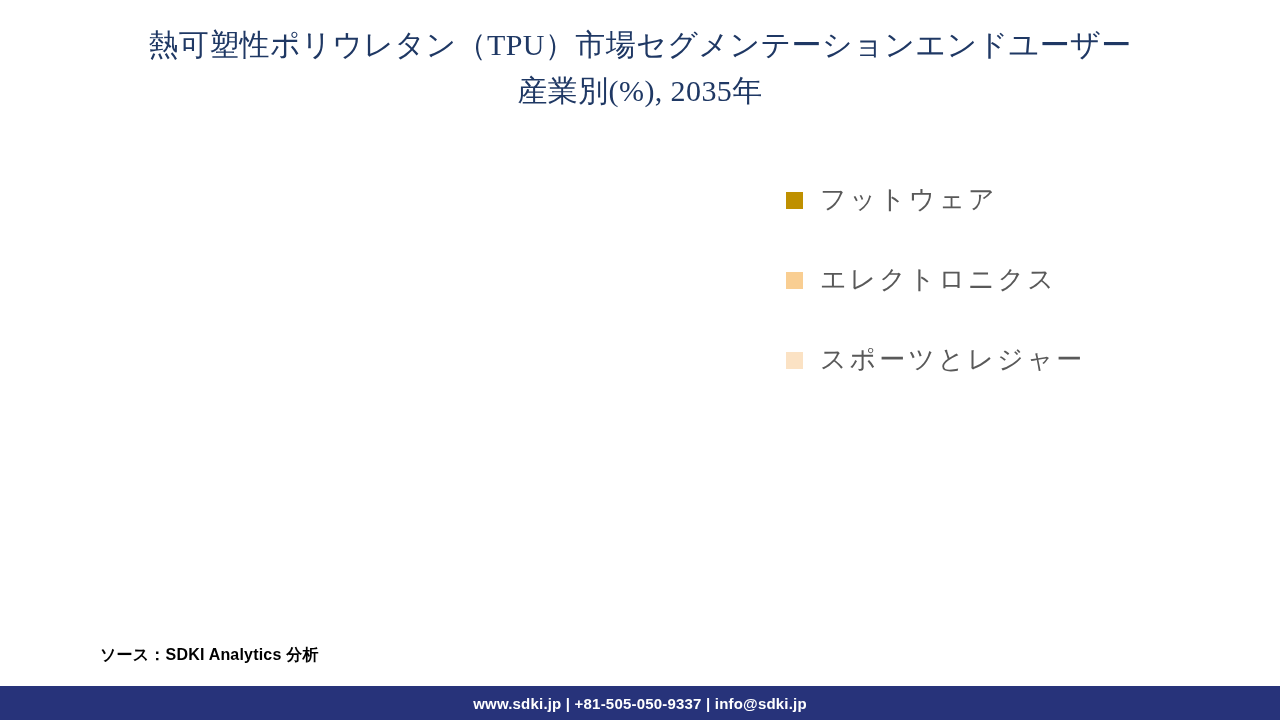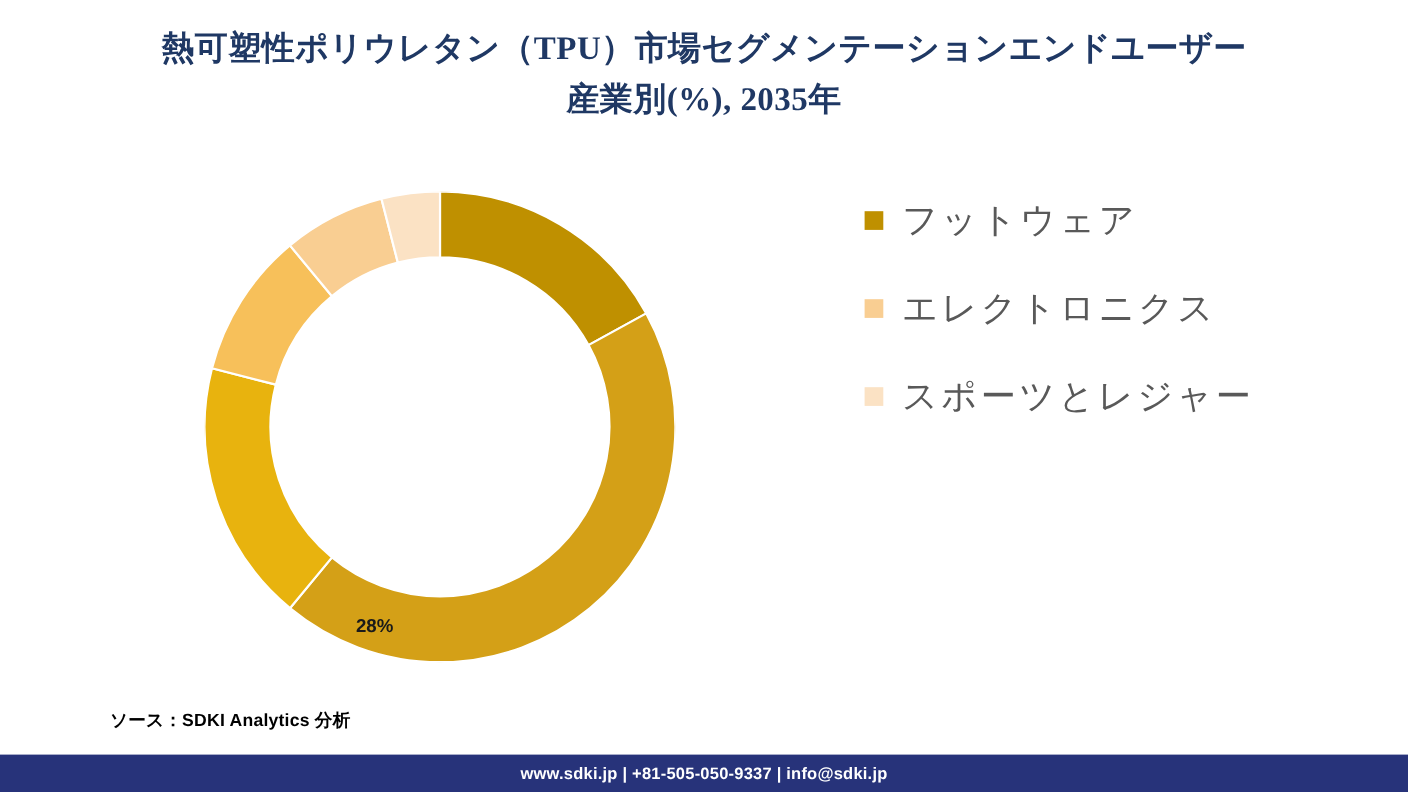--- a/index.html
+++ b/index.html
@@ -25,21 +25,21 @@
   .title-block {
     position: absolute;
     left: 40px;
     top: 22px;
     width: 1200px;
     text-align: center;
   }
   .chart-title {
     font-family: "Liberation Serif", serif;
     font-size: 30px;
-    font-weight: 700;
+    font-weight: 400;
     line-height: 1.52;
     color: #1F3864;
     letter-spacing: 0.4px;
     white-space: pre-line;
   }
 
   
   .donut-wrap {
     position: absolute;
     left: 186px;
@@ -72,21 +72,21 @@
     height: 80px;
   }
   .legend-swatch {
     width: 17px;
     height: 17px;
     flex: 0 0 17px;
     margin-right: 17px;
   }
   .legend-text {
     font-family: "Liberation Serif", serif;
-    font-size: 32px;
+    font-size: 26px;
     color: #595959;
     letter-spacing: 3px;
     white-space: nowrap;
     line-height: 1;
   }
 
   
   .source-note {
     position: absolute;
     left: 100px;
@@ -122,33 +122,20 @@
 </head>
 <body>
 
 <div id="slide">
 
   <div class="title-block">
     <div class="chart-title">熱可塑性ポリウレタン（TPU）市場セグメンテーションエンドユーザー
 産業別(%), 2035年</div>
   </div>
 
-  <div class="donut-wrap">
-    <svg class="donut-svg" viewBox="0 0 428 428">
-      <g id="donut-slices">
-          <path d="M 214 0 A 214 214 0 0 1 401.5296295293868 110.90471374223294 L 349.0213332611585 139.7713938944077 A 154.07999999999998 154.07999999999998 0 0 0 214 59.920000000000016 Z" fill="#BF9000" stroke="#ffffff" stroke-width="2"></path>
-          <path d="M 401.5296295293868 110.90471374223294 A 214 214 0 0 1 77.59126619378031 378.88983395401885 L 115.78571165952184 332.72068044689354 A 154.07999999999998 154.07999999999998 0 0 0 349.0213332611585 139.7713938944077 Z" fill="#D4A017" stroke="#ffffff" stroke-width="2"></path>
-          <path d="M 77.59126619378031 378.88983395401885 A 214 214 0 0 1 6.723203518472985 160.78036414672093 L 64.76070653330055 175.6818621856391 A 154.07999999999998 154.07999999999998 0 0 0 115.78571165952184 332.72068044689354 Z" fill="#E8B30E" stroke="#ffffff" stroke-width="2"></path>
-          <path d="M 6.723203518472985 160.78036414672093 A 214 214 0 0 1 77.59126619378046 49.11016604598109 L 115.78571165952192 95.27931955310639 A 154.07999999999998 154.07999999999998 0 0 0 64.76070653330055 175.6818621856391 Z" fill="#F7C05A" stroke="#ffffff" stroke-width="2"></path>
-          <path d="M 77.59126619378046 49.11016604598109 A 214 214 0 0 1 160.78036414672115 6.723203518472928 L 175.68186218563923 64.76070653330052 A 154.07999999999998 154.07999999999998 0 0 0 115.78571165952192 95.27931955310639 Z" fill="#F9CE92" stroke="#ffffff" stroke-width="2"></path>
-          <path d="M 160.78036414672115 6.723203518472928 A 214 214 0 0 1 213.99999999999997 0 L 213.99999999999997 59.920000000000016 A 154.07999999999998 154.07999999999998 0 0 0 175.68186218563923 64.76070653330052 Z" fill="#FBE2C4" stroke="#ffffff" stroke-width="2"></path>
-        </g>
-      <text id="donut-label" class="slice-label" x="154.6" y="400.5" text-anchor="middle">28%</text>
-    </svg>
-  </div>
 
   <div class="legend">
     <div class="legend-item">
       <span class="legend-swatch" style="background: rgb(191, 144, 0);"></span>
       <span class="legend-text">フットウェア</span>
     </div>
     <div class="legend-item">
       <span class="legend-swatch" style="background: rgb(249, 206, 146);"></span>
       <span class="legend-text">エレクトロニクス</span>
     </div>

